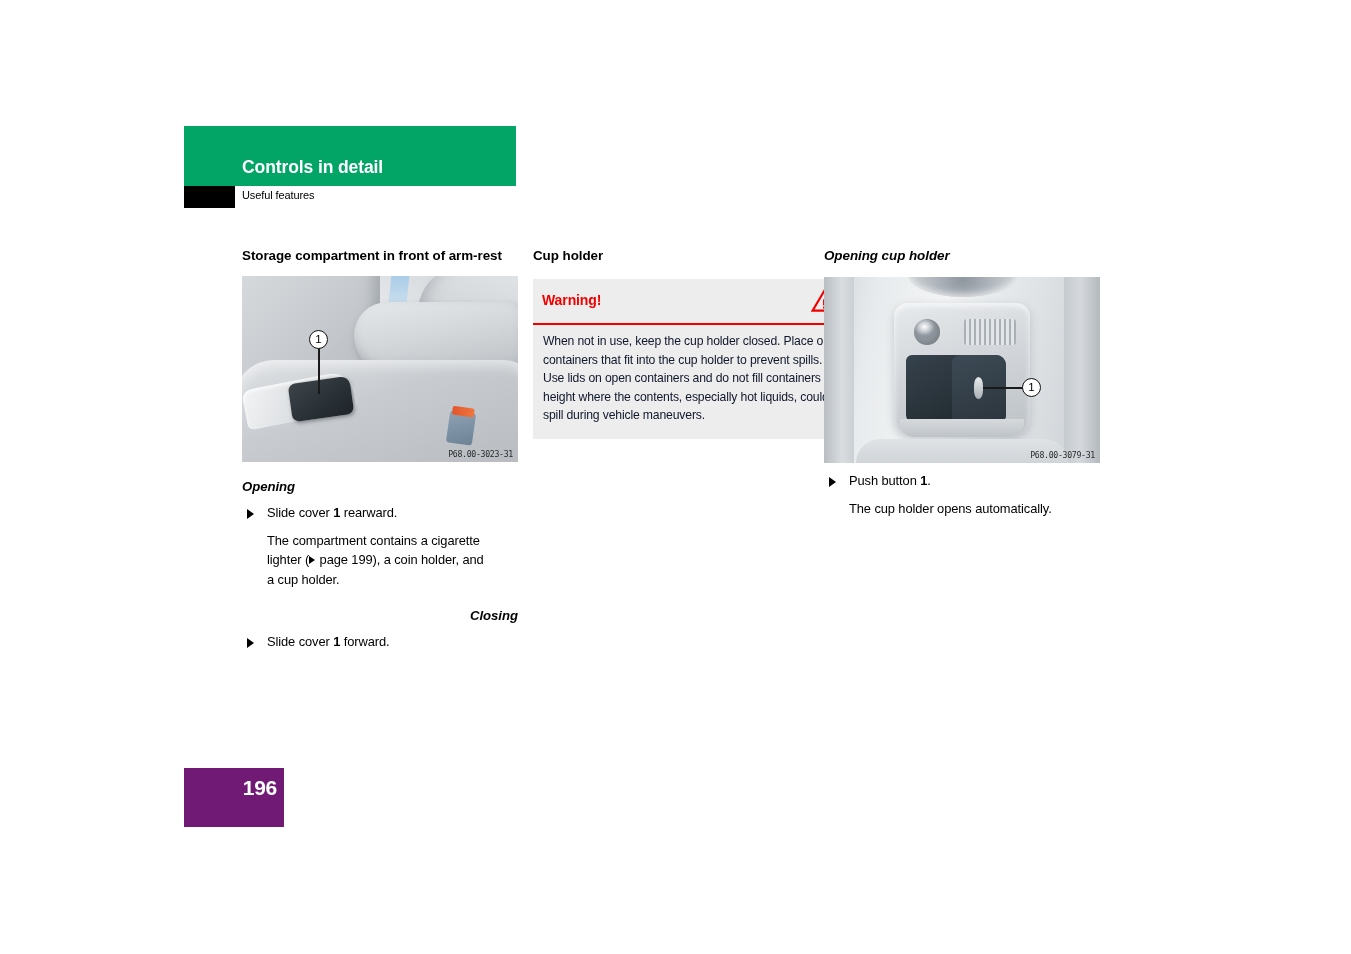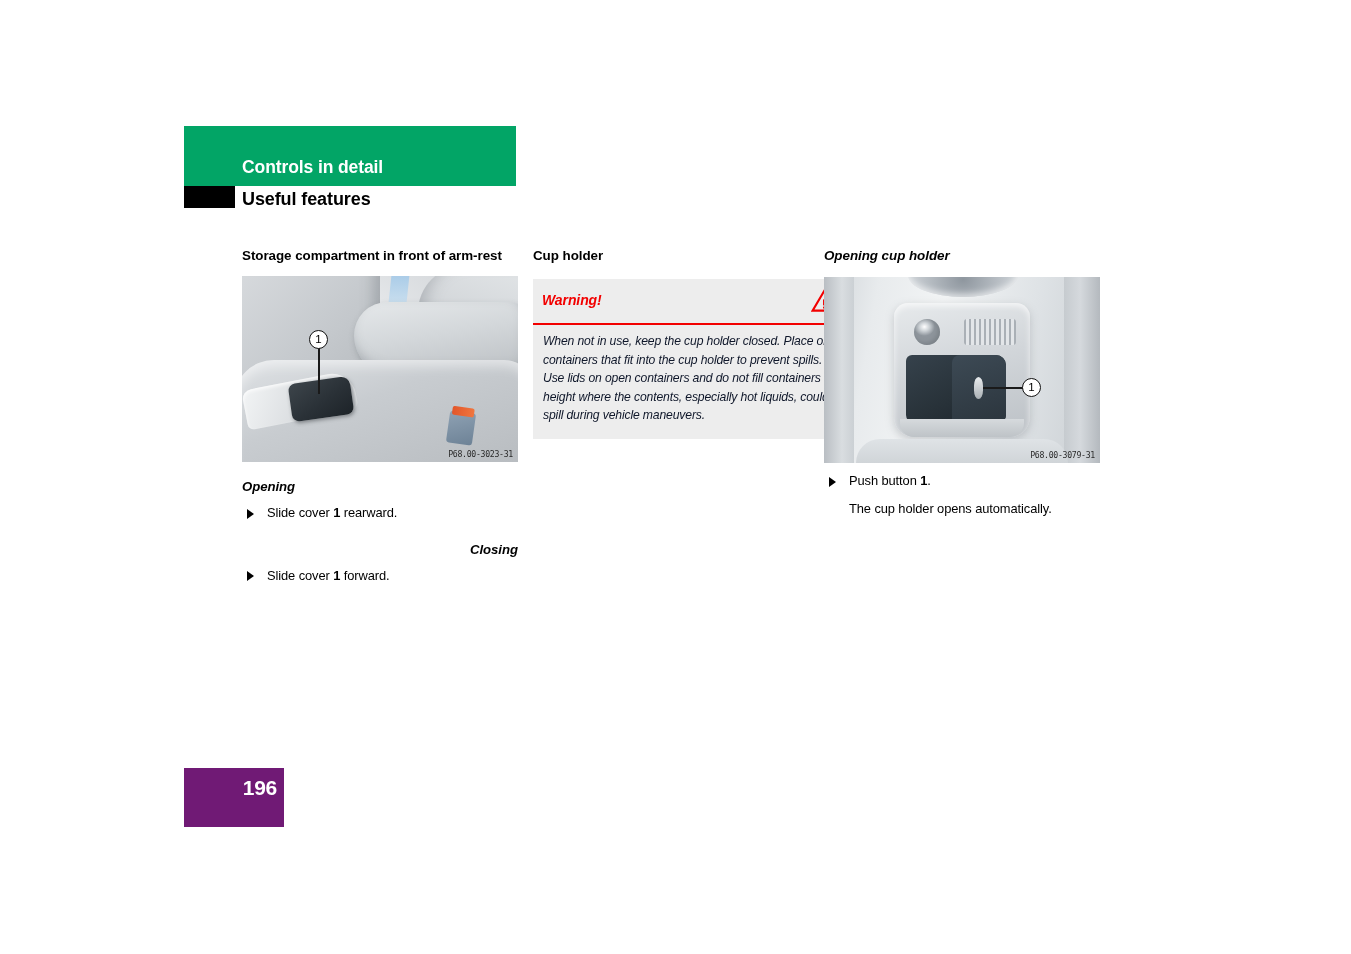--- a/index.html
+++ b/index.html
@@ -39,22 +39,22 @@
     left: 184px;
     top: 186px;
     width: 51px;
     height: 22px;
     background: #000000;
   }
   #section-title {
     position: absolute;
     left: 242px;
     top: 189px;
-    font-size: 18px;
-    font-weight: bold;
+    font-size: 11px;
+    font-weight: normal;
     color: #000000;
     letter-spacing: -0.1px;
     text-align: right;
   }
 
   
   .column {
     position: absolute;
     top: 246px;
   }
@@ -234,21 +234,20 @@
   }
 
   
   #warning-box {
     position: absolute;
     left: 533px;
     top: 279px;
     width: 322px;
     background: #ededed;
     box-sizing: border-box;
-    font-style: italic;
   }
   #warning-head {
     position: relative;
     height: 46px;
     border-bottom: 2.4px solid #f20000;
     box-sizing: border-box;
   }
   #warning-label {
     position: absolute;
     left: 9px;
@@ -358,20 +357,25 @@
     <div class="callout" style="left:67px; top:54px;">1</div>
     <div class="caption">P68.00-3023-31</div>
   </div>
 
   <div class="sub-heading" style="margin-top:17px;">Opening</div>
 
   <div class="bullet-row" style="margin-top:9px;">
     <span class="tri"></span><span>Slide cover </span><b class="num">1</b><span> rearward.</span>
   </div>
 
+  <div class="note-row" style="margin-top:8px;">
+    <span>The compartment contains a cigarette</span><br>
+    <span>lighter (</span><span class="ref-tri"></span><span> page 199), a coin holder, and</span><br>
+    <span>a cup holder.</span>
+  </div>
 
   <div class="sub-heading" style="margin-top:19px;text-align:right;">Closing</div>
 
   <div class="bullet-row" style="margin-top:9px;">
     <span class="tri"></span><span>Slide cover </span><b class="num">1</b><span> forward.</span>
   </div>
 
 </div>
 
 <div class="column" id="col-2">

